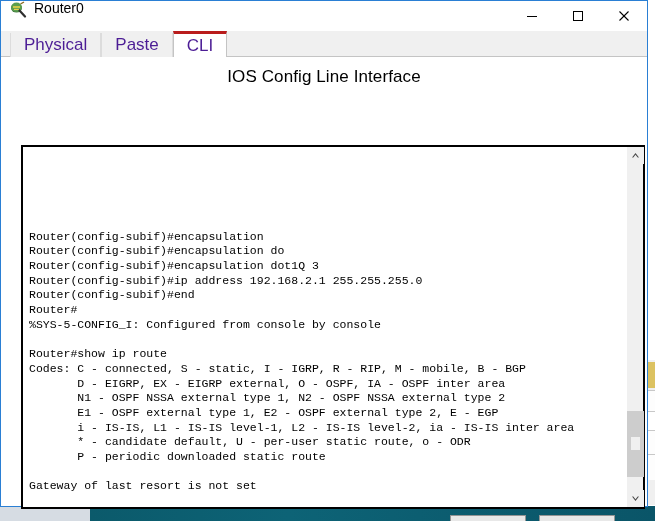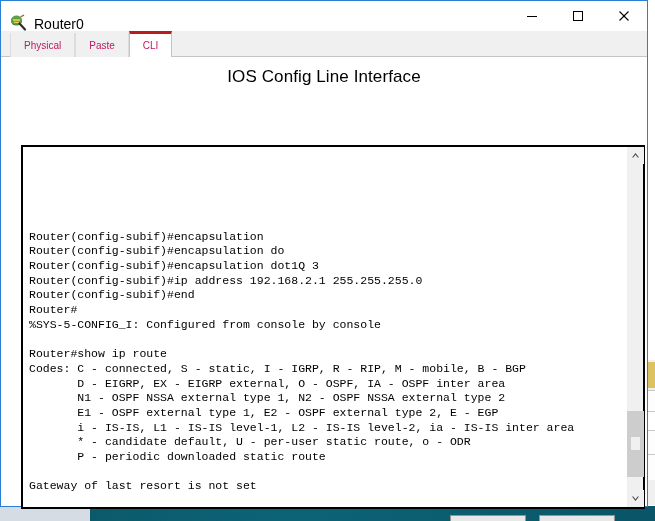--- a/index.html
+++ b/index.html
@@ -86,21 +86,21 @@
     background: #ffffff;
     border: 1px solid #2a7fd4;
   }
 
   
   #titlebar {
     position: relative;
     height: 30px;
     background: #ffffff;
     display: flex;
-    align-items: flex-end;
+    align-items: flex-start;
   }
   #title-icon {
     margin-left: 9px;
     width: 17px; height: 17px;
     position: relative;
     flex: none;
   }
   #title-text {
     margin-left: 7px;
     font-size: 14px;
@@ -130,22 +130,22 @@
     height: 26px;
     background: #f0f0f0;
     border-bottom: 1px solid #c4c4c4;
     display: flex;
     align-items: flex-end;
     padding-left: 9px;
   }
   .tab {
     height: 24px;
     padding: 0 13px;
-    font-size: 10px;
-    color: #be185d;
+    font-size: 17px;
+    color: #4c1d95;
     display: flex; align-items: center;
     background: #f0f0f0;
     border-left: 1px solid #dcdcdc;
     border-right: 1px solid #dcdcdc;
     position: relative;
     top: 1px;
     justify-content: flex-end;
   }
   .tab.active {
     background: #ffffff;

